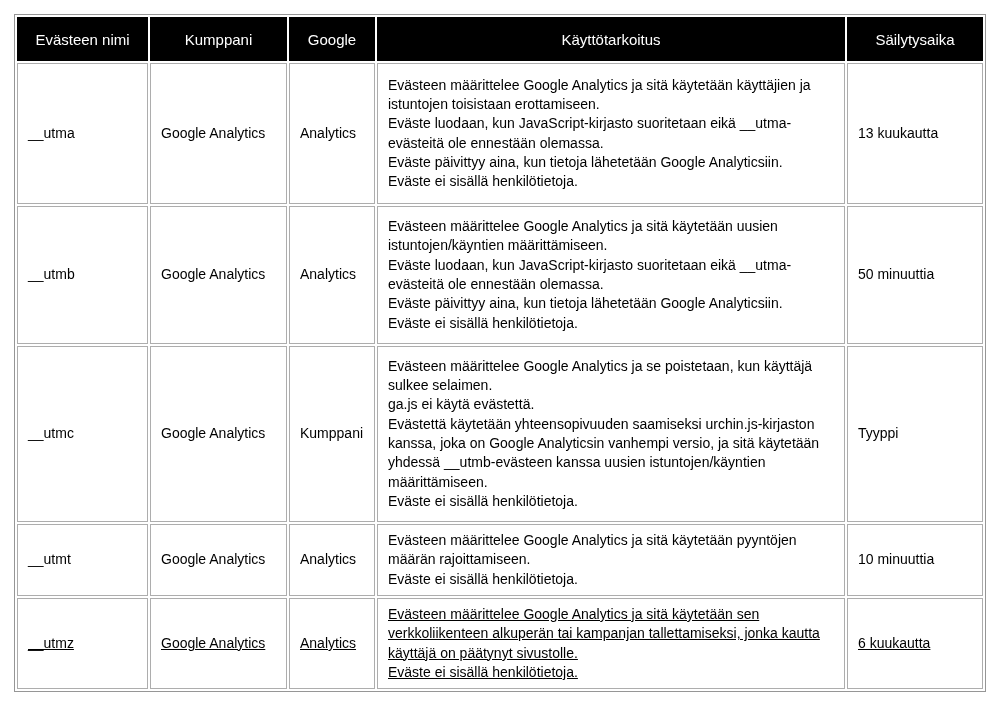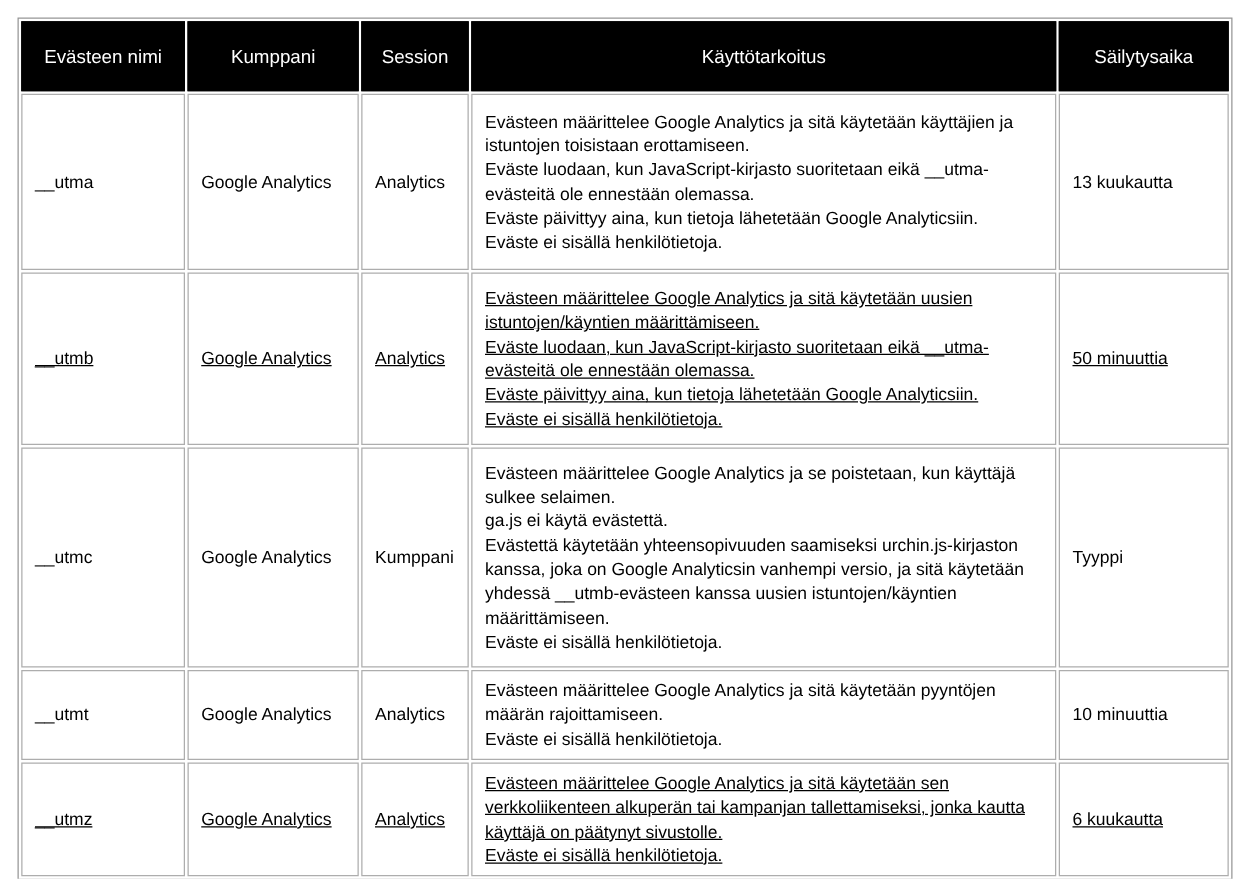--- a/index.html
+++ b/index.html
@@ -20,61 +20,61 @@
     background: #ffffff;
   }
   th.header-cell {
     background: #000000;
     color: #ffffff;
     font-weight: normal;
     font-size: 15px;
     border: 1px solid #000000;
     text-align: center;
     vertical-align: middle;
-    height: 56px;
+    height: 44px;
     padding: 4px 6px;
     overflow: hidden;
   }
   td.body-cell {
     border: 1px solid #adadad;
     background: #ffffff;
     color: #000000;
     font-size: 14px;
     vertical-align: middle;
     padding: 6px 10px;
     line-height: 1.38;
     overflow: hidden;
   }
   td.purpose-cell {
     white-space: pre-line;
     text-align: left;
   }
   tbody tr:nth-child(1) td { height: 141px; }
-  tbody tr:nth-child(2) td { height: 138px; text-decoration: underline; }
+  tbody tr:nth-child(2) td { height: 138px; }
   tbody tr:nth-child(3) td { height: 176px; }
   tbody tr:nth-child(4) td { height: 66px; }
   tbody tr:nth-child(5) td { height: 90px; text-decoration: underline; }
 </style>
 </head>
 <body>
 
 <div class="page">
   <table class="cookie-table">
     <colgroup>
       <col style="width:131px">
       <col style="width:137px">
       <col style="width:86px">
       <col style="width:468px">
       <col>
     </colgroup>
     <thead>
       <tr>
         <th class="header-cell">Evästeen nimi</th>
         <th class="header-cell">Kumppani</th>
-        <th class="header-cell">Session</th>
+        <th class="header-cell">Google</th>
         <th class="header-cell">Käyttötarkoitus</th>
         <th class="header-cell">Säilytysaika</th>
       </tr>
     </thead>
     <tbody>
       <tr>
         <td class="body-cell">__utma</td>
         <td class="body-cell">Google Analytics</td>
         <td class="body-cell">Analytics</td>
         <td class="body-cell purpose-cell">Evästeen määrittelee Google Analytics ja sitä käytetään käyttäjien ja istuntojen toisistaan erottamiseen.

